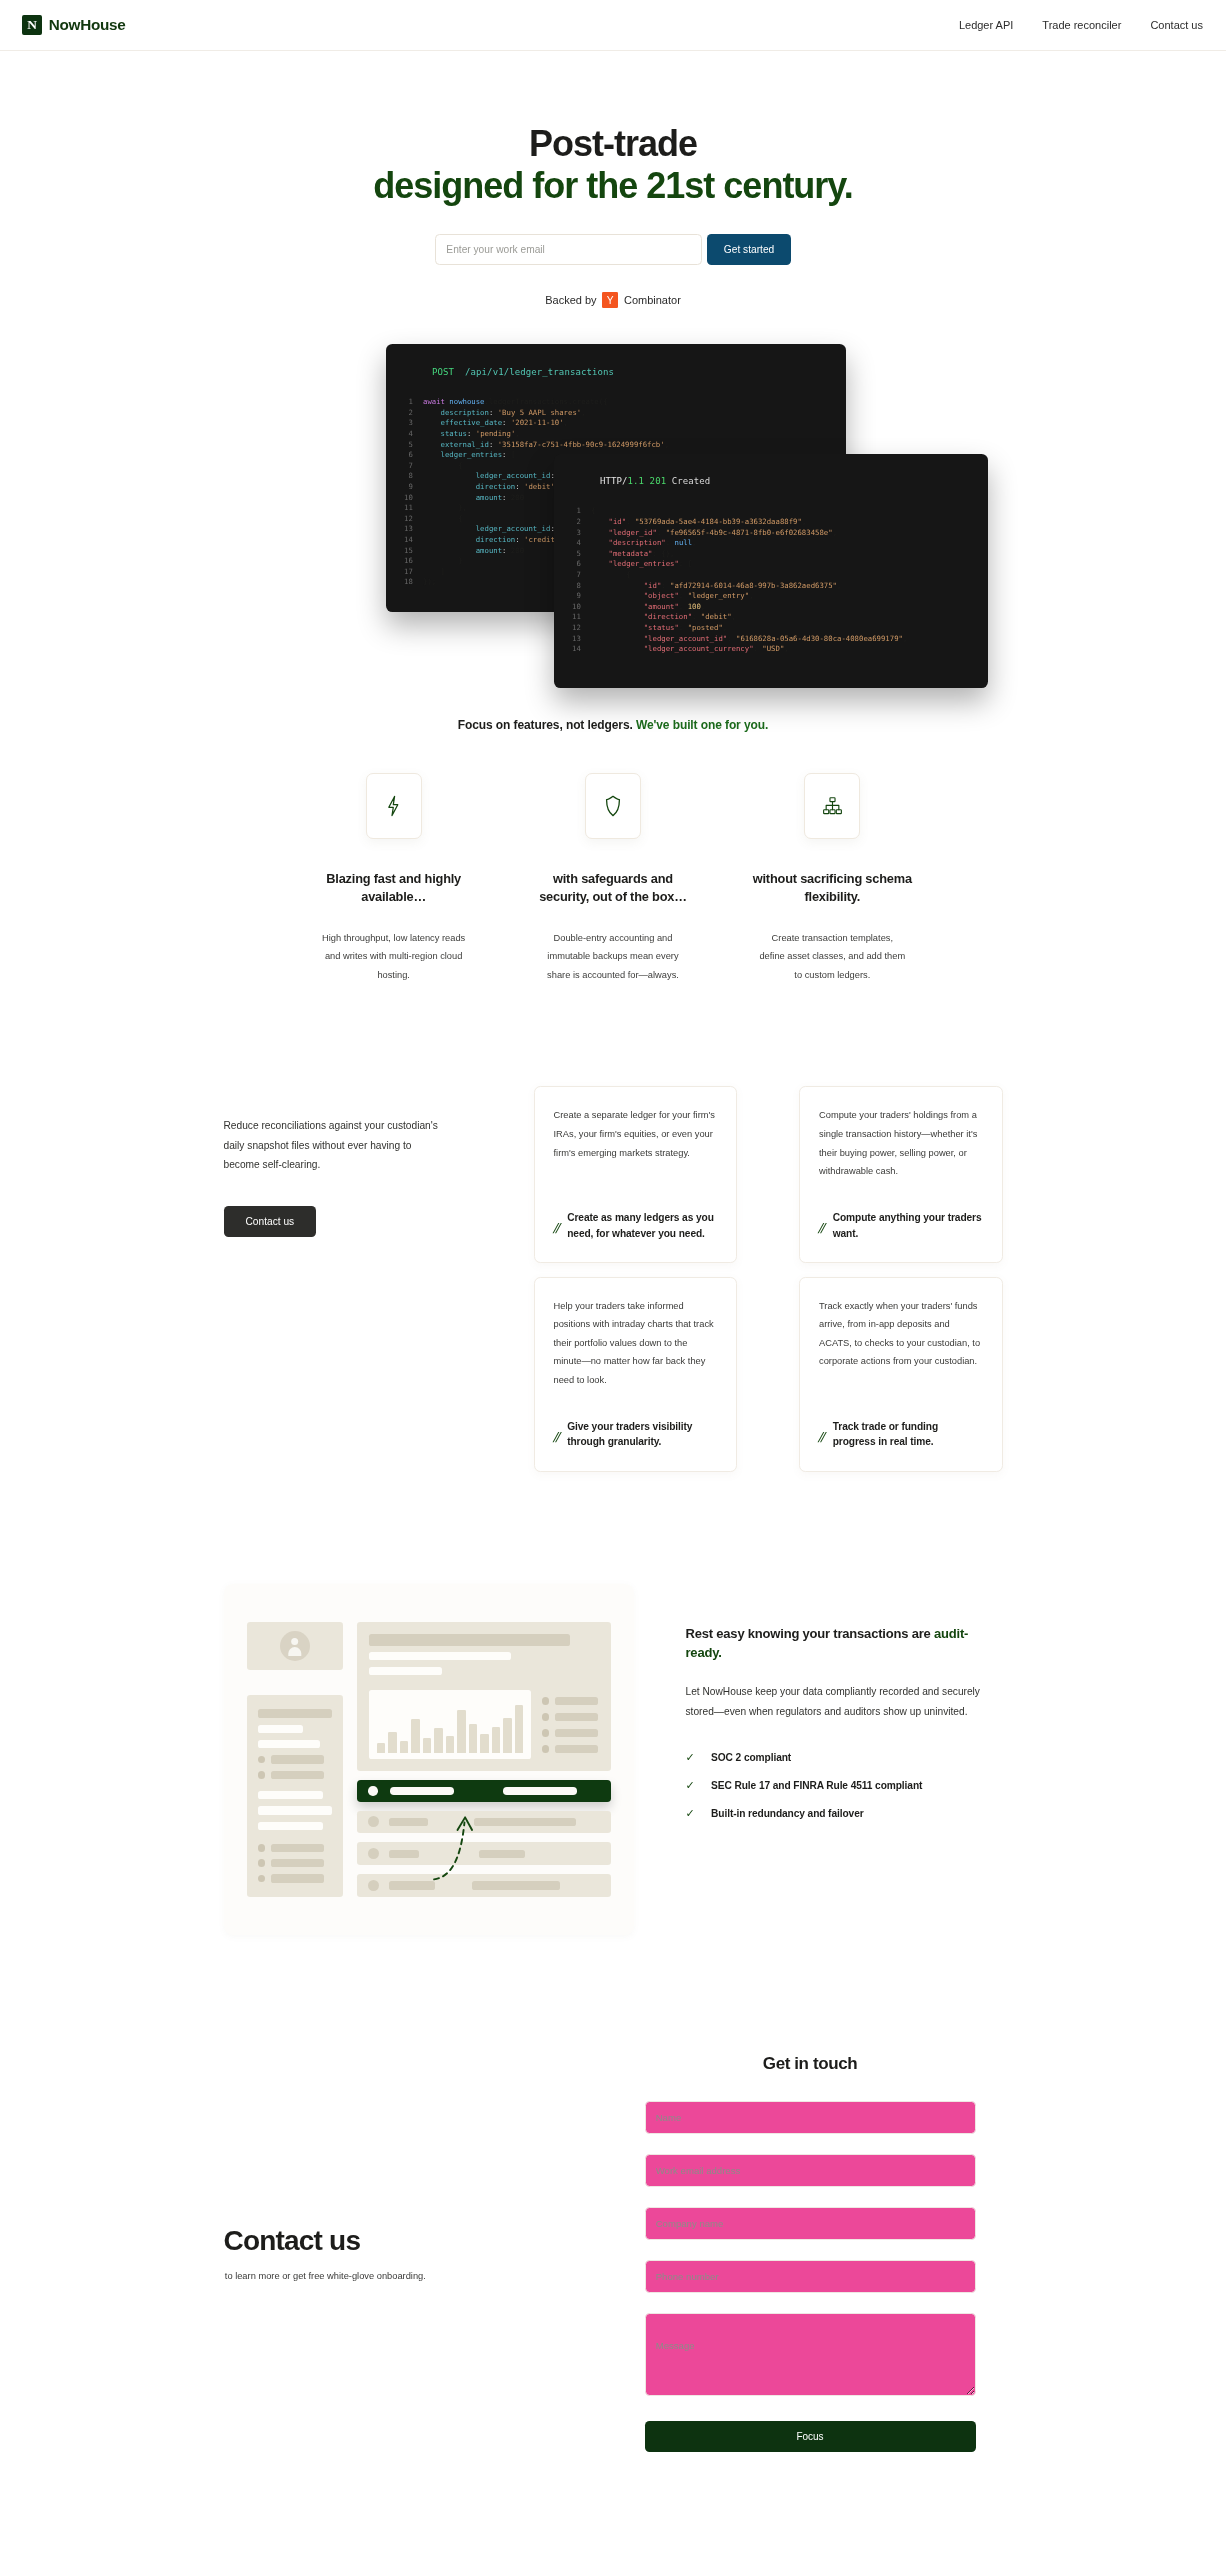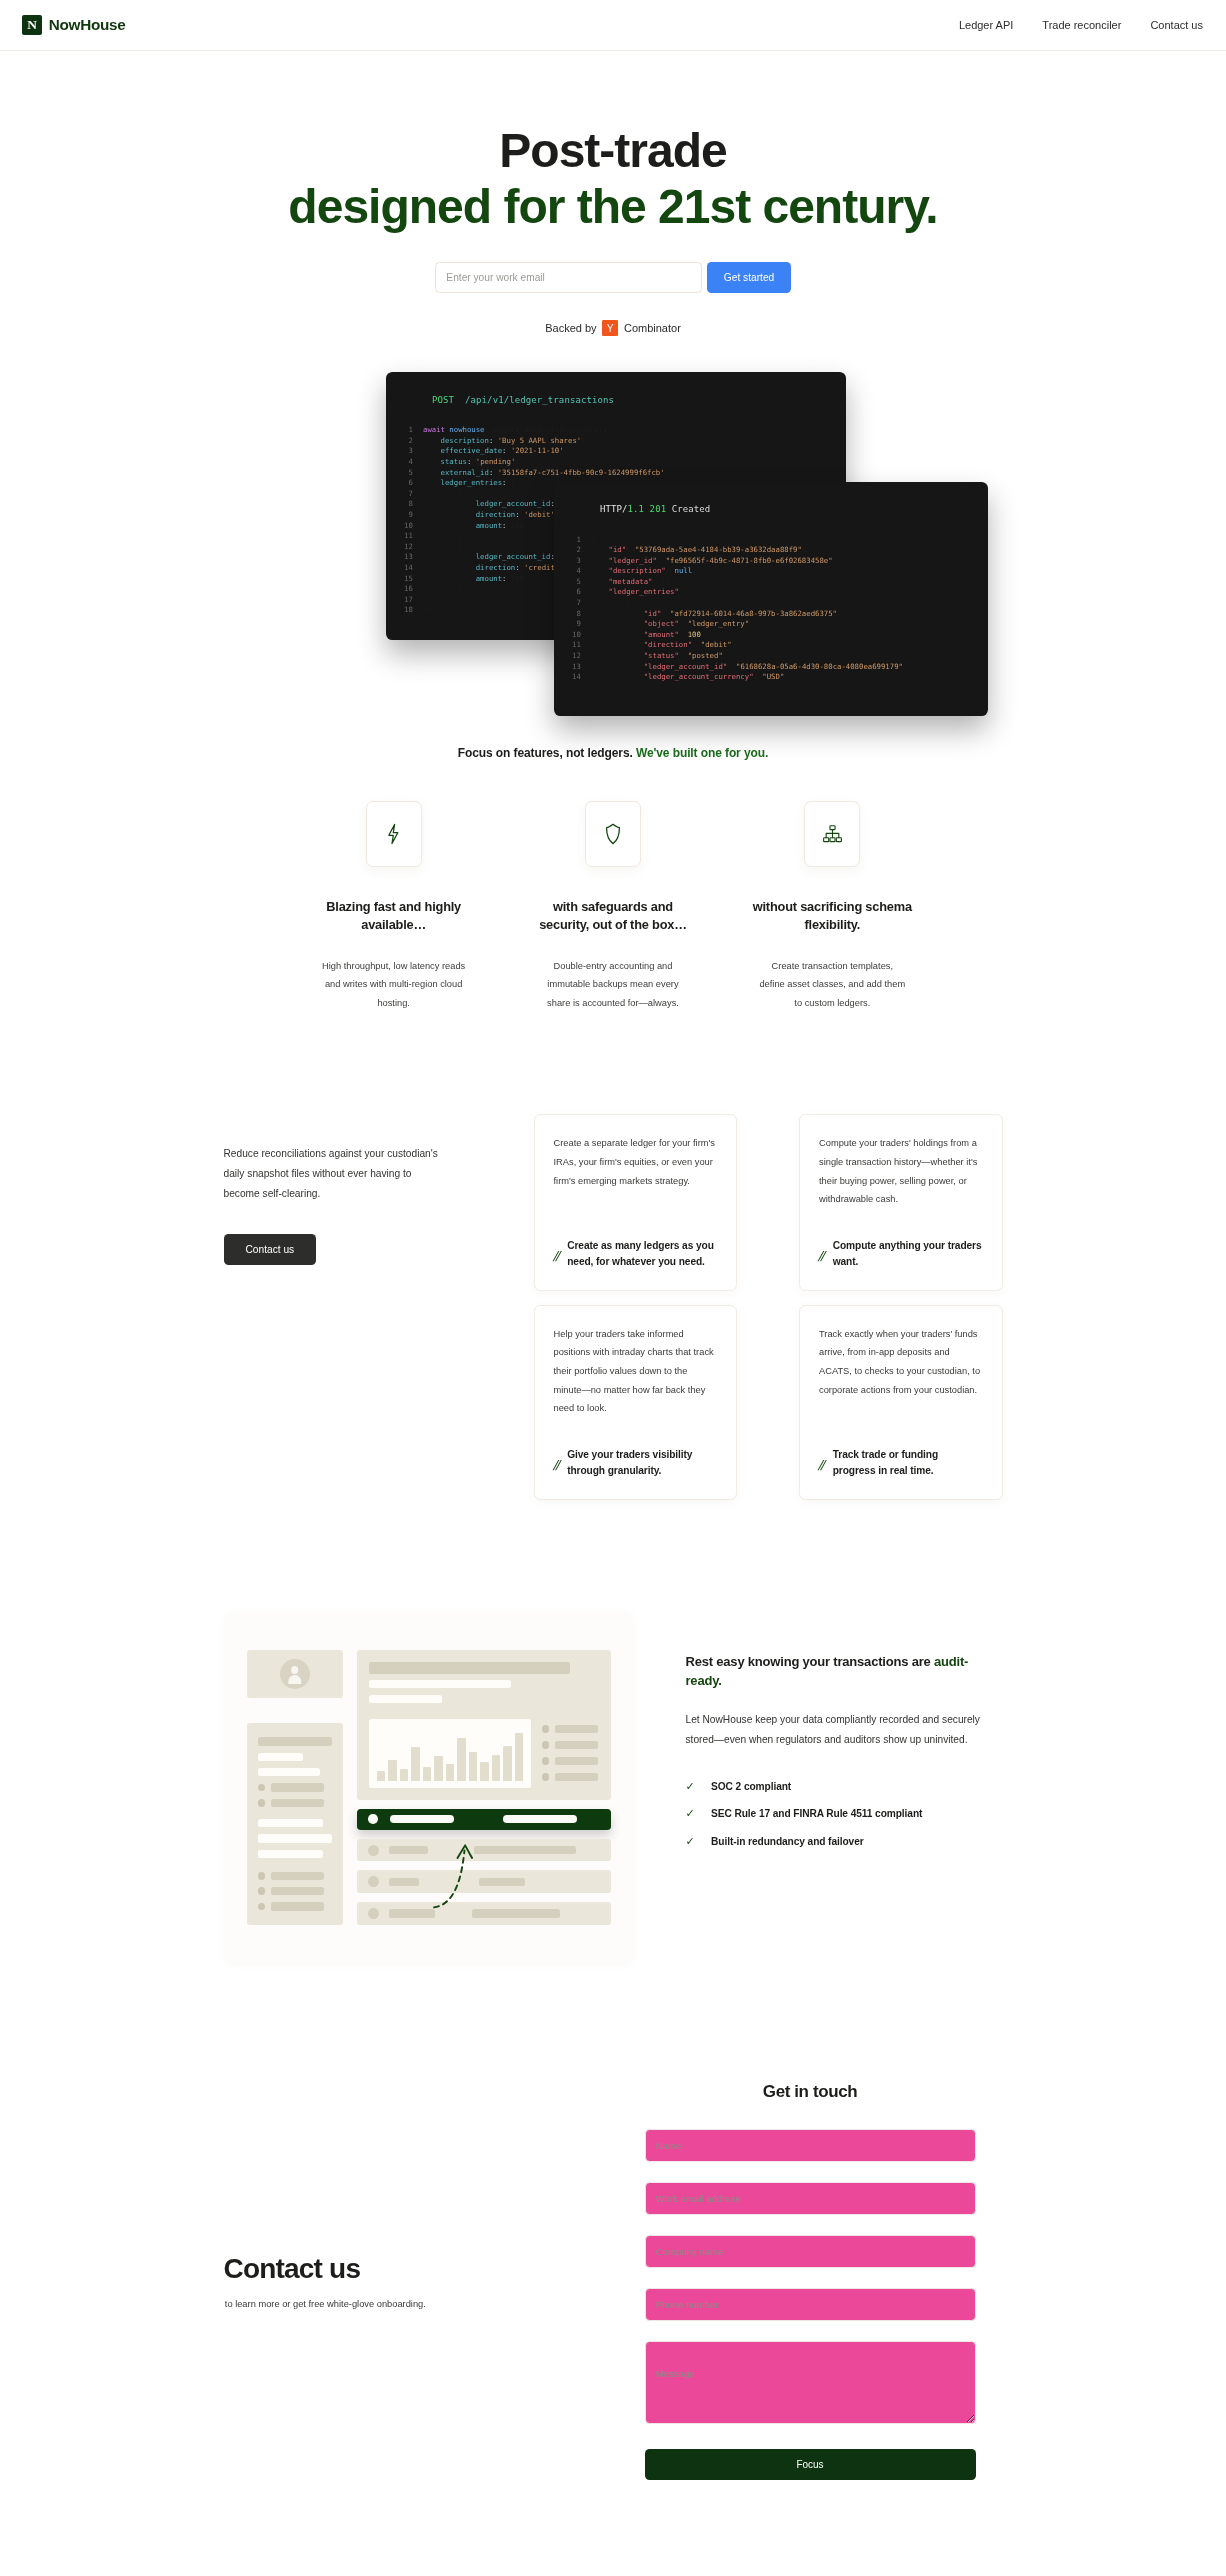--- a/index.html
+++ b/index.html
@@ -35,21 +35,21 @@
     border-radius: 1.9px;
     font-family: "Liberation Serif", serif;
   }
   .brand-name { font-size: 15.3px; font-weight: 700; letter-spacing: -0.3px; color: #12380f; }
   .nav { display: flex; align-items: center; gap: 29px; }
   .nav a { font-size: 11px; color: #2c2c2c; text-decoration: none; }
 
   
   .hero { text-align: center; padding-top: 72px; }
   .hero h1 {
-    font-size: 48px;
+    font-size: 36px;
     line-height: 1.17;
     font-weight: 700;
     letter-spacing: -1px;
   }
   .hero h1 .ln1 { display: block; color: #1d1d1b; }
   .hero h1 .ln2 { display: block; color: #14460f; }
   .signup {
     margin-top: 27px;
     display: flex;
     justify-content: center;
@@ -64,21 +64,21 @@
     font-size: 10.2px;
     font-family: "Liberation Sans", sans-serif;
     color: #2a2a2a;
     background: #fff;
     outline: none;
   }
   .signup input::placeholder { color: #9b9b96; }
   .signup button {
     height: 31px;
     padding: 0 16.6px;
-    background: #3b82f6;
+    background: #0c4a6e;
     color: #fff;
     border: none;
     border-radius: 4.5px;
     font-size: 10.2px;
     font-family: "Liberation Sans", sans-serif;
     cursor: pointer;
   }
   .backed {
     margin-top: 27px;
     display: flex; justify-content: center; align-items: center; gap: 5.7px;

